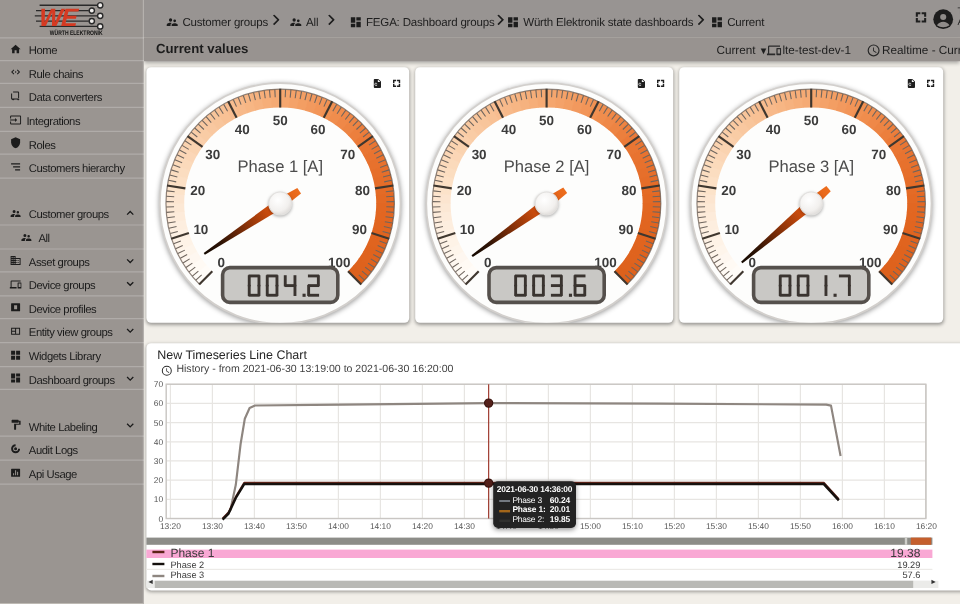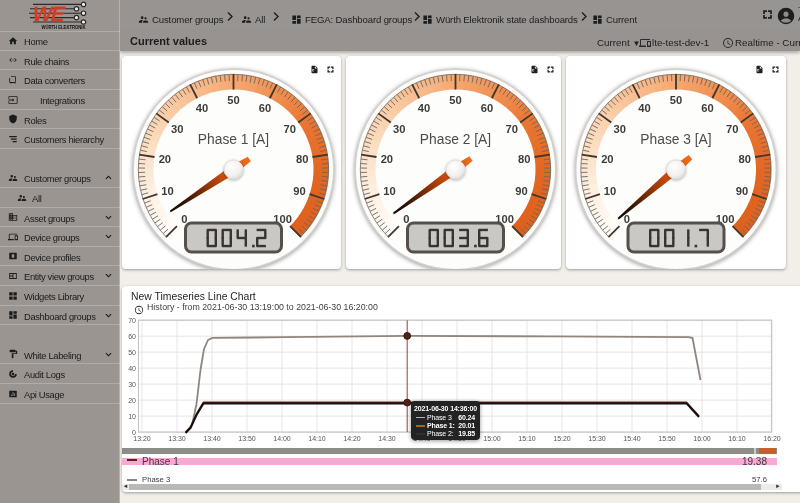--- a/index.html
+++ b/index.html
@@ -66,21 +66,21 @@
         </svg>
       </span>
       <span class="mtx" style="left:24px">Data converters</span>
     </div>
     <div class="mrow" style="top:90.0px">
       <span class="mic" style="left:8px">
         <svg width="10" height="10" viewBox="0 0 24 24">
           <path d="M21 3H3a2 2 0 00-2 2v4h2V5h18v14H3v-4H1v4a2 2 0 002 2h18a2 2 0 002-2V5a2 2 0 00-2-2zm-10 5l4 4-4 4v-3H1v-2h10z" fill="#1c1c1c"></path>
         </svg>
       </span>
-      <span class="mtx" style="left:40px">Integrations</span>
+      <span class="mtx" style="left:22px">Integrations</span>
     </div>
     <div class="mrow" style="top:109.6px">
       <span class="mic" style="left:8px">
         <svg width="10" height="10" viewBox="0 0 24 24">
           <path d="M12 1L3 5v6c0 5.5 3.8 10.7 9 12 5.2-1.3 9-6.5 9-12V5l-9-4z" fill="#1c1c1c"></path>
         </svg>
       </span>
       <span class="mtx" style="left:24px">Roles</span>
     </div>
     <div class="mrow" style="top:129.2px">
@@ -998,20 +998,25 @@
 </div>
     <div style="position:absolute;left:0px;top:162.1px;width:655.5px;height:6.3px;background:#8d8d88">
       <span style="position:absolute;left:632px;top:0;width:2px;height:6.3px;background:#cfcfca"></span>
       <span style="position:absolute;left:637px;top:0;width:17.5px;height:6.3px;background:#c55f2d"></span>
     </div>
     <div style="position:absolute;left:0;top:169.2px;width:655.5px;height:9.8px;border-bottom:7px solid #f9a8d4;font-size:10px;color:#3a3a3a">
       <span style="position:absolute;left:5.5px;top:4px;width:10px;height:1.8px;background:#5c2318"></span>
       <span style="position:absolute;left:20.5px;top:0.5px">Phase 1</span>
       <span style="position:absolute;right:10px;top:0.5px">19.38</span>
     </div>
+    <div style="position:absolute;left:0;top:179.0px;width:655.5px;height:9.8px;border-bottom:1px solid #eceae7;font-size:7.7px;color:#3a3a3a">
+      <span style="position:absolute;left:5.5px;top:4px;width:10px;height:1.8px;background:#14100d"></span>
+      <span style="position:absolute;left:20.5px;top:0.5px">Phase 2</span>
+      <span style="position:absolute;right:10px;top:0.5px">19.29</span>
+    </div>
     <div style="position:absolute;left:0;top:188.8px;width:655.5px;height:9.8px;border-bottom:1px solid #eceae7;font-size:7.7px;color:#3a3a3a">
       <span style="position:absolute;left:5.5px;top:4px;width:10px;height:1.8px;background:#8e8680"></span>
       <span style="position:absolute;left:20.5px;top:0.5px">Phase 3</span>
       <span style="position:absolute;right:10px;top:0.5px">57.6</span>
     </div>
     <div style="position:absolute;left:0;top:197.5px;width:660.5px;height:6px;background:#ebebe9">
       <span style="position:absolute;left:7.5px;top:0;width:632px;height:6px;background:#b9b9b5"></span>
       <span style="position:absolute;left:1px;top:-1px;font-size:6px;color:#333">◄</span>
       <span style="position:absolute;right:1px;top:-1px;font-size:6px;color:#333">►</span>
     </div>

